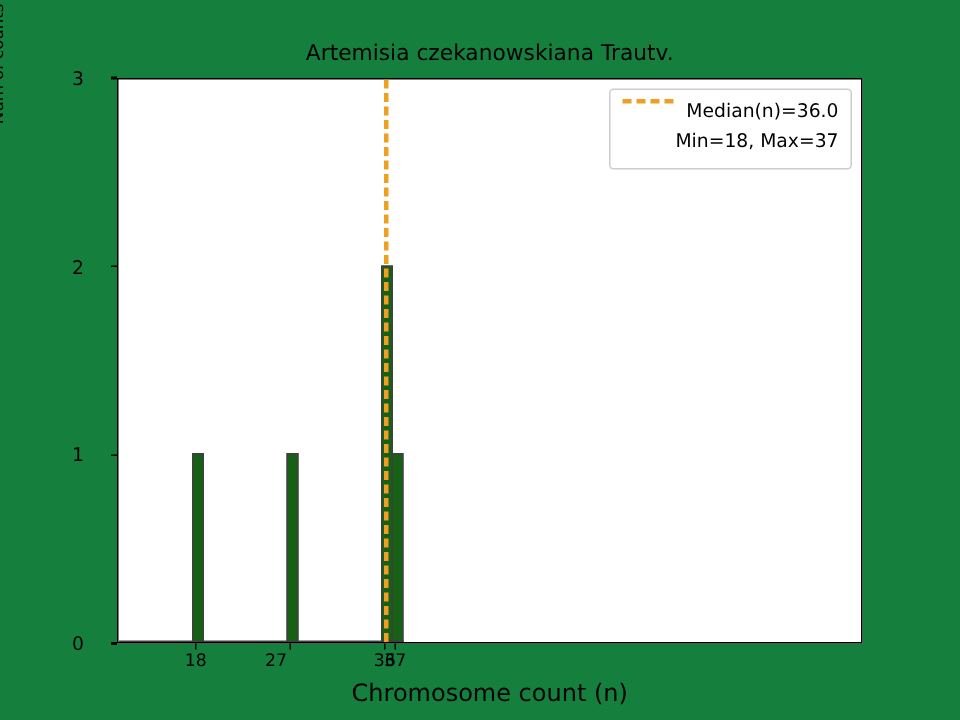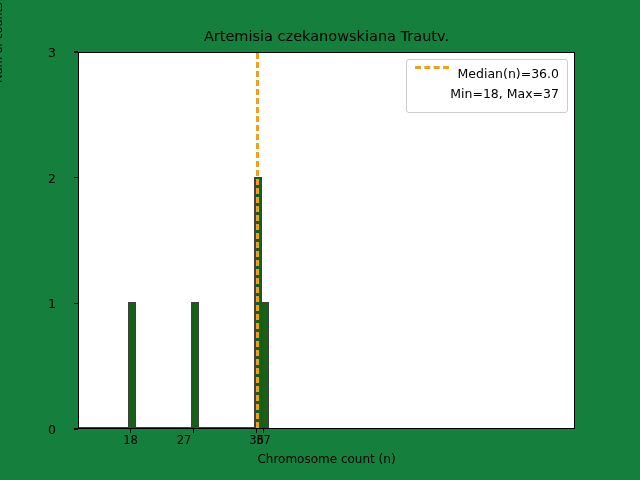--- a/index.html
+++ b/index.html
@@ -78,21 +78,21 @@
     background: #000000;
   }
 
   
   #xlabel {
     position: absolute;
     left: 78px;
     top: 452px;
     width: 497px;
     text-align: center;
-    font-size: 12px;
+    font-size: 16px;
     color: #000000;
     white-space: nowrap;
   }
   .xtick-label {
     position: absolute;
     top: 433px;
     width: 60px;
     margin-left: -30px;
     text-align: center;
     font-size: 11.5px;

